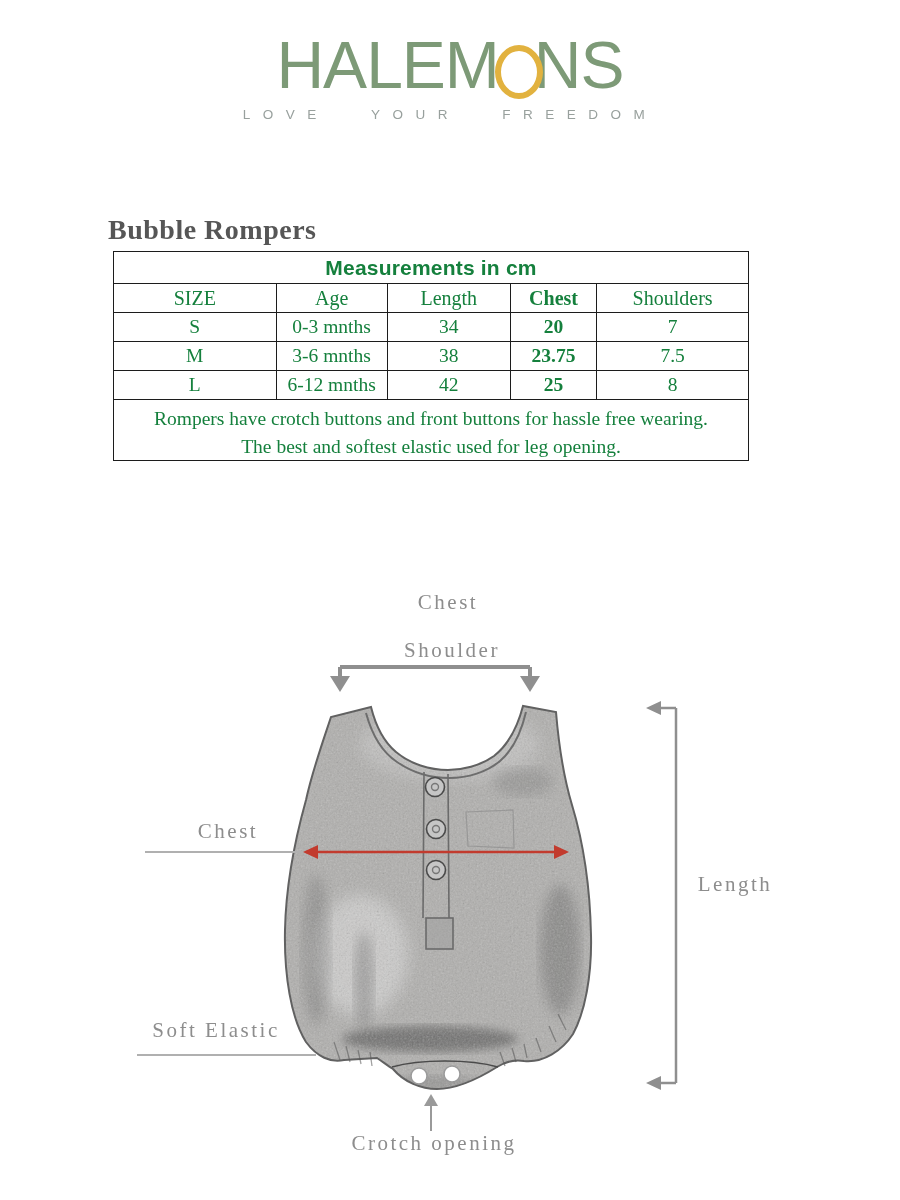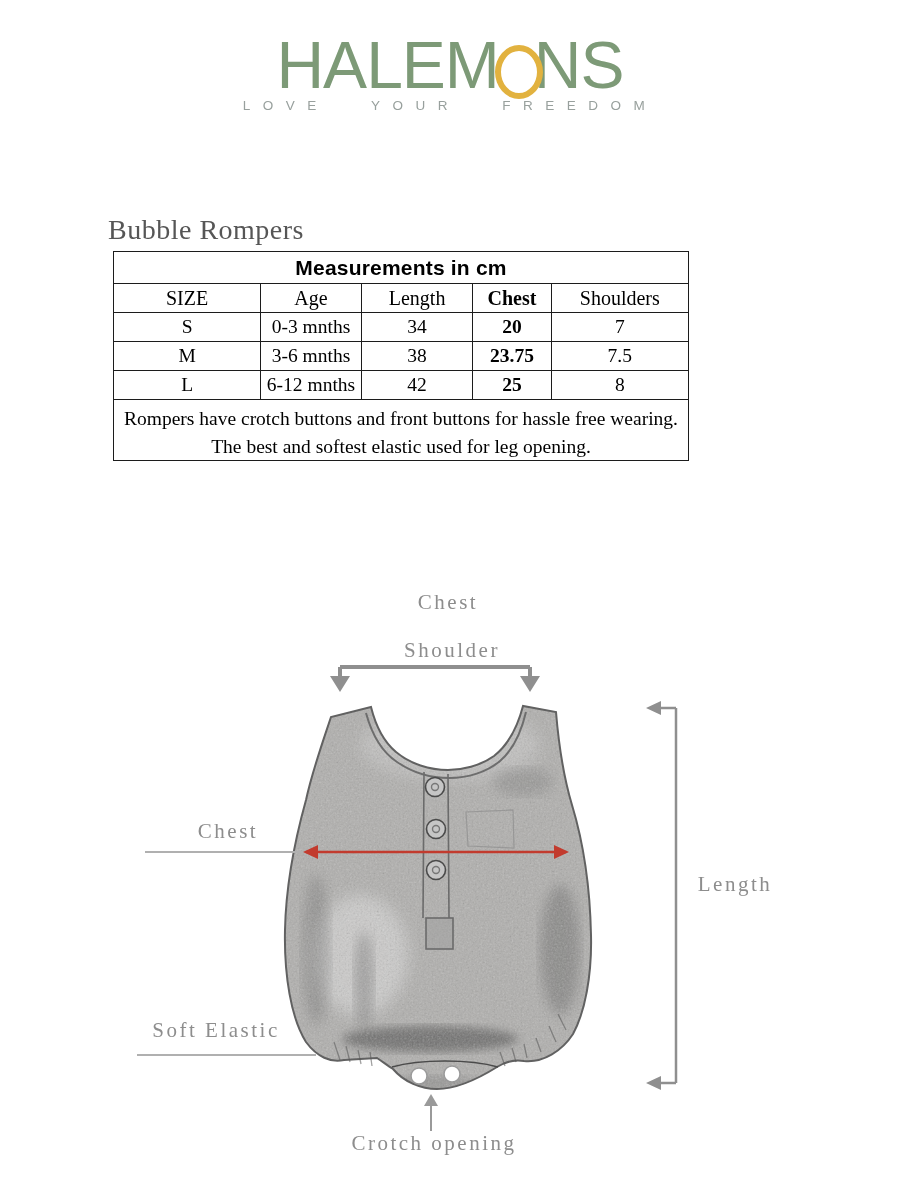--- a/index.html
+++ b/index.html
@@ -14,37 +14,38 @@
     font-family:"Liberation Sans", sans-serif;
     font-size:66px; line-height:1; font-weight:400;
     color:#7d9a77; letter-spacing:-1px; white-space:nowrap;
   }
   .wm-o {
     display:inline-block; width:36px; height:42px;
     border:6px solid #e2b23f; border-radius:50%;
     margin:0 -9px 0 -4px; transform:translateY(11px);
   }
   .tagline {
+    margin-top:9px;
     font-family:"Liberation Sans", sans-serif;
     font-size:13.5px; color:#98a09d;
     letter-spacing:12.5px; word-spacing:26px; white-space:nowrap;
   }
 
   
   .title {
     position:absolute; left:108px; top:214px; margin:0;
     font-family:"Liberation Serif", serif;
-    font-size:28px; font-weight:normal; color:#565656; letter-spacing:0.5px;
+    font-size:28px; font-weight:bold; color:#565656; letter-spacing:0.5px;
   }
 
   
   .size-table {
-    position:absolute; left:113px; top:251px; width:576px;
+    position:absolute; left:113px; top:251px; width:636px;
     border-collapse:collapse; table-layout:fixed;
-    color:#000000;
+    color:#15803d;
   }
   .size-table th, .size-table td {
     border:1.5px solid #1c1c1c; text-align:center; padding:0;
   }
   .t-title th {
     font-family:"Liberation Sans", sans-serif;
     font-size:21px; font-weight:bold; height:31px; letter-spacing:0.2px;
   }
   .t-head th { font-weight:normal; font-size:20px; height:28px; }
   .t-head th.b { font-weight:bold; }

